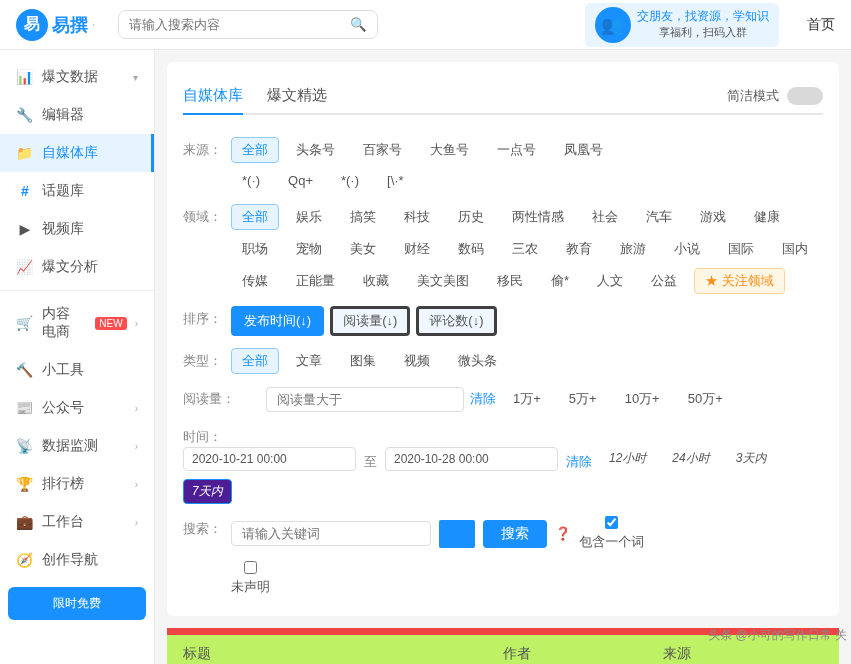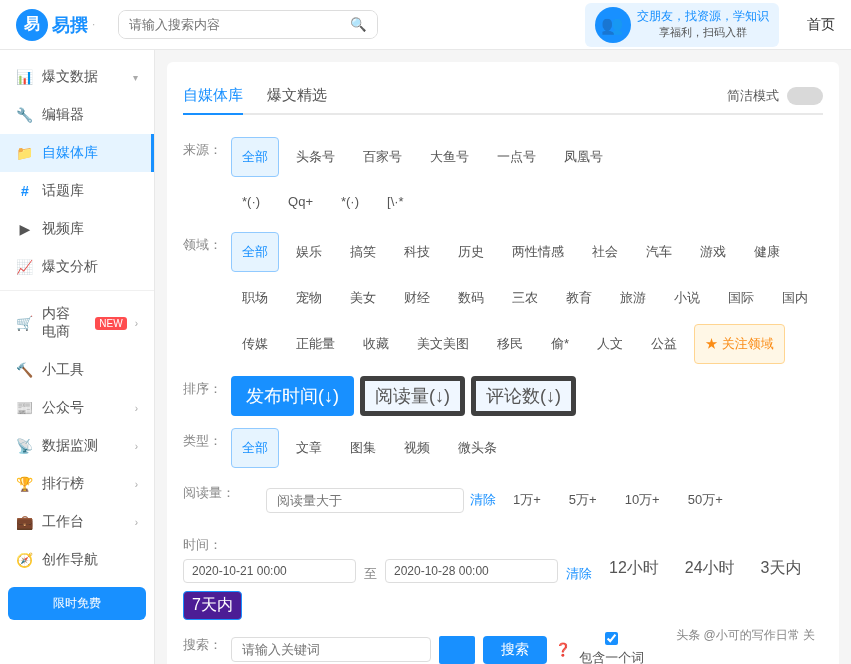--- a/index.html
+++ b/index.html
@@ -43,57 +43,57 @@
     .tab { padding: 8px 0; cursor: pointer; color: #555; font-size: 15px; border-bottom: 2px solid transparent; margin-bottom: -2px; }
     .tab.active { color: #1890ff; border-bottom-color: #1890ff; }
     .simple-mode { display: flex; align-items: center; gap: 8px; margin-left: auto; font-size: 13px; color: #555; }
     .toggle { width: 36px; height: 18px; background: #ccc; border-radius: 9px; cursor: pointer; position: relative; }
     .toggle.off { background: #d9d9d9; }
 
     
     .filter-row { display: flex; align-items: flex-start; padding: 6px 0; flex-wrap: wrap; gap: 0; }
     .filter-label { color: #888; font-size: 13px; min-width: 48px; padding-top: 4px; flex-shrink: 0; }
     .filter-options { display: flex; flex-wrap: wrap; gap: 6px; flex: 1; }
-    .filter-tag { padding: 10px 10px; border-radius: 4px; cursor: pointer; font-size: 13px; color: #555; border: 1px solid transparent; }
+    .filter-tag { padding: 3px 10px; border-radius: 4px; cursor: pointer; font-size: 13px; color: #555; border: 1px solid transparent; }
     .filter-tag.active { background: #e6f4ff; color: #1890ff; border-color: #91caff; }
     .filter-tag.orange { color: #fa8c16; border-color: #ffd591; background: #fff7e6; }
 
     
-    .sort-tag { padding: 3px 10px; border-radius: 4px; cursor: pointer; font-size: 18px; color: #555; background: #f0f7ff; border: 5px solid #404040; }
+    .sort-tag { padding: 3px 10px; border-radius: 4px; cursor: pointer; font-size: 13px; color: #555; background: #f0f7ff; border: 3px solid #404040; }
     .sort-tag.active { background: #1890ff; color: #fff; border-color: #1890ff; }
 
     
     .filter-input { border: 1px solid #ddd; border-radius: 4px; padding: 4px 10px; font-size: 13px; color: #999; outline: none; margin-left: 31px; }
 
     
     .time-row { display: flex; align-items: flex-end; gap: 8px; flex-wrap: wrap; }
     .time-input { border: 1px solid #ddd; border-radius: 4px; padding: 4px 8px; font-size: 12px; color: #555; }
     .time-sep { color: #888; }
     .clear-btn { color: #1890ff; cursor: pointer; font-size: 13px; }
-    .time-quick { padding: 3px 8px; border-radius: 4px; cursor: pointer; font-size: 16px; color: #555; border: 1px solid transparent; }
+    .time-quick { padding: 3px 8px; border-radius: 4px; cursor: pointer; font-size: 12px; color: #555; border: 1px solid transparent; font-style: italic; }
     .time-quick.active { background: #4c1d95; color: #fff; border-color: #1890ff; }
 
     
     .search-row { display: flex; align-items: center; gap: 8px; flex-wrap: wrap; }
     .search-keyword-input { border: 1px solid #ddd; border-radius: 4px; padding: 4px 10px; font-size: 13px; color: #999; outline: none; width: 200px; }
     .blue-box { width: 36px; height: 28px; background: #1890ff; border-radius: 2px; }
     .search-execute-btn { background: #1890ff; color: #fff; border: none; border-radius: 4px; padding: 5px 18px; font-size: 14px; cursor: pointer; }
     .help-icon { color: #aaa; cursor: pointer; }
     .checkbox-wrap { display: flex; align-items: center; gap: 4px; font-size: 13px; color: #555; flex-direction: column; }
     .checkbox-wrap input { accent-color: #1890ff; }
 
     
     .table-header { display: flex; border-top: 7px solid #ef4444; padding: 10px 16px; background: #bef264; }
     .th { font-size: 14px; color: #555; font-weight: 500; }
     .th-title { flex: 3; }
     .th-source { flex: 1.5; }
     .th-author { flex: 1.5; }
 
     
-    .watermark { position: fixed; bottom: 20px; right: 36px; font-size: 12px; color: #888; }
+    .watermark { position: fixed; bottom: 20px; right: 4px; font-size: 12px; color: #888; }
 
     .banner-text { text-align: center; line-height: 1.4; }
     .banner-text .line1 { color: #1890ff; font-size: 12px; }
     .banner-text .line2 { color: #555; font-size: 11px; }
   </style>
 </head>
 <body>
 
 <div class="top-nav">
   <div class="logo">

